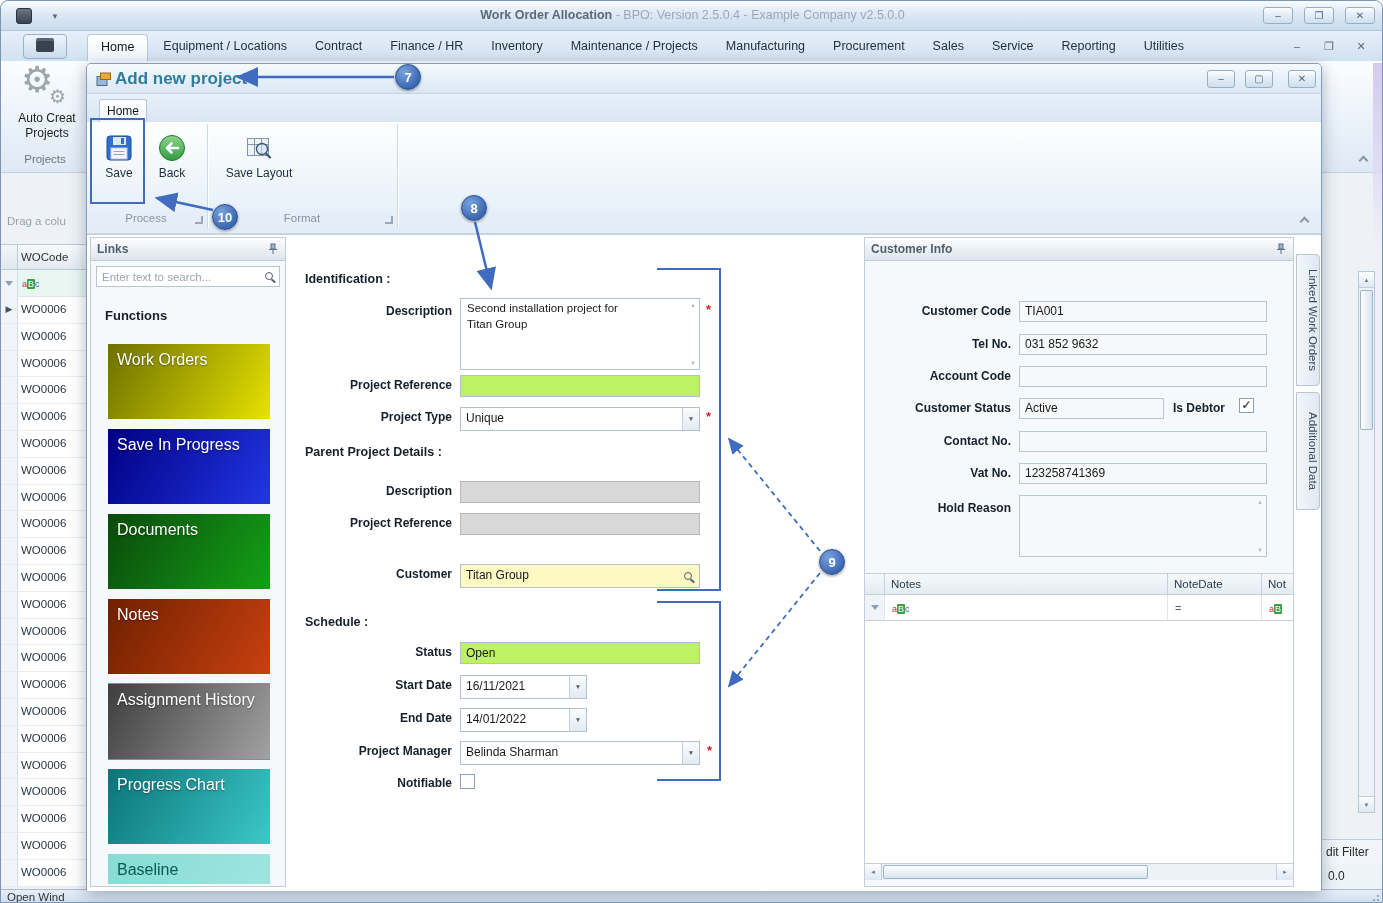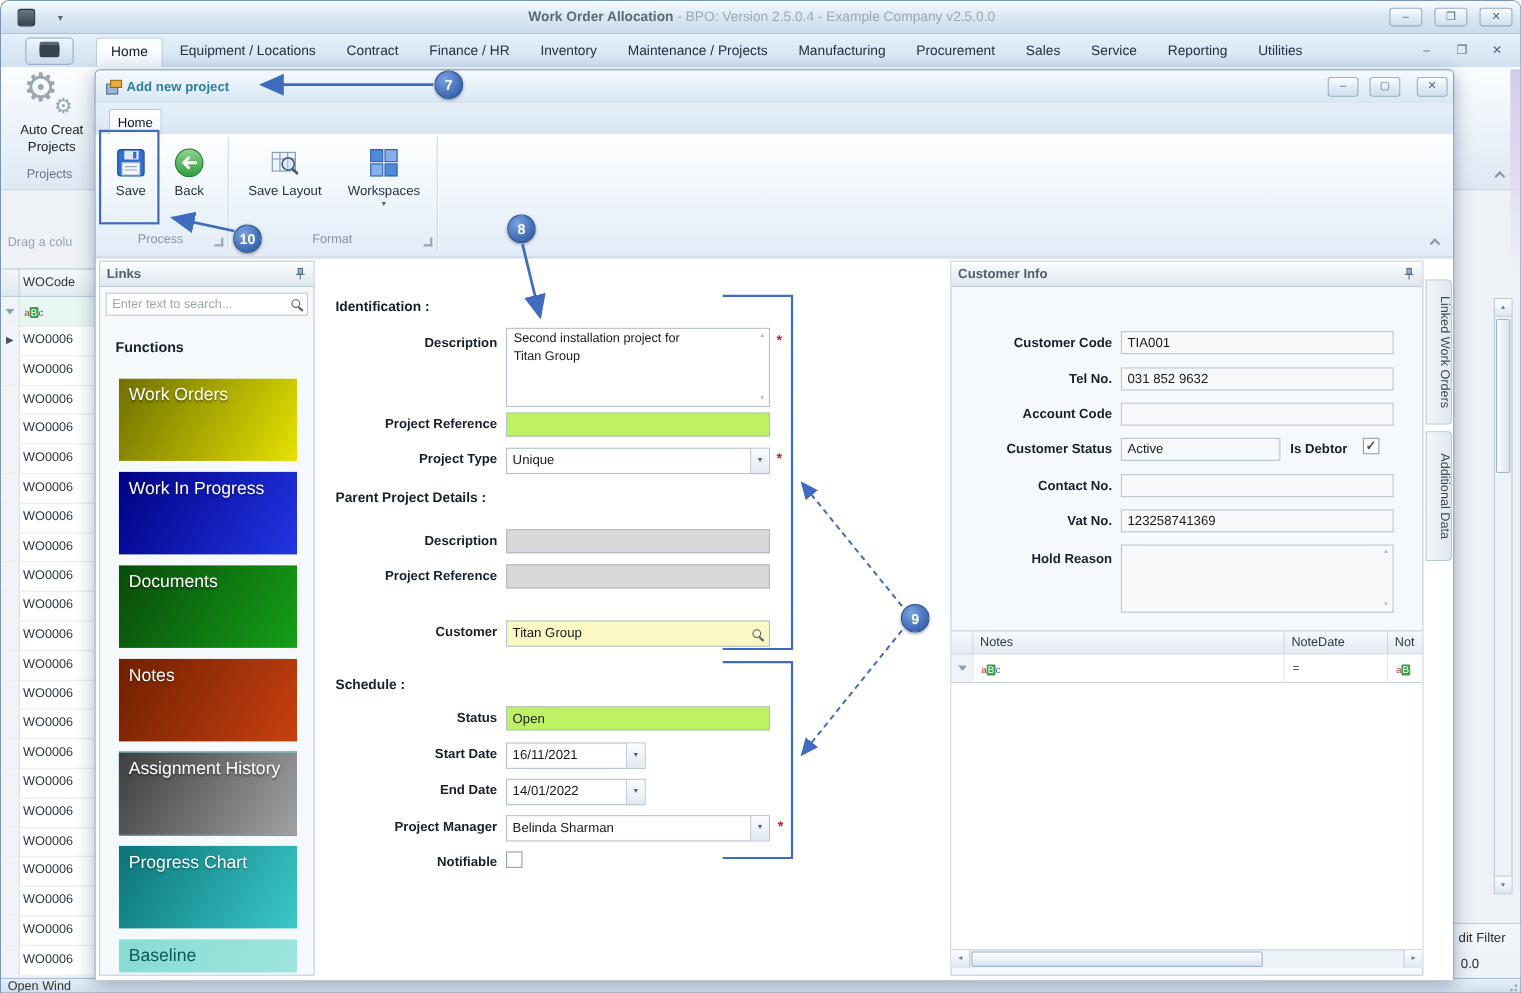--- a/index.html
+++ b/index.html
@@ -57,21 +57,21 @@
   .vs-btn{width:15px;height:16px;background:linear-gradient(#fdfeff,#dde8f2);border-bottom:1px solid #c3cedb;text-align:center;font-size:6px;color:#6a7a8a;line-height:16px}
   .vs-btn.bottom{position:absolute;bottom:0;border-top:1px solid #c3cedb;border-bottom:none}
   .vs-thumb{position:absolute;left:1px;top:18px;width:13px;height:140px;background:linear-gradient(90deg,#fdfeff,#d8e4f0);border:1px solid #9fb4ca;border-radius:2px}
   .purple-strip{left:1372px;top:62px;width:11px;height:186px;background:linear-gradient(180deg,#cfc2ea,#e2d9f3 55%,rgba(230,222,245,0));opacity:.85}
   .right-strip1{left:1321px;top:838px;width:62px;height:26px;background:#f2f6fa;border-top:1px solid #c0cddb;font-size:12px;color:#2a2a2a;line-height:24px}
   .right-strip2{left:1321px;top:864px;width:62px;height:24px;background:#eef3f8;font-size:12px;color:#2a2a2a;line-height:22px}
 
   
   .child{left:85px;top:62px;width:1236px;height:828px;background:#eef4fb;border:1px solid #7fa0c0;border-radius:5px 5px 0 0;box-shadow:0 4px 16px rgba(30,50,80,.35);z-index:10}
   .child-titlebar{left:0;top:0;width:1234px;height:30px;background:linear-gradient(#f5fafe,#d9e7f4);border-bottom:1px solid #c6d6e6;border-radius:4px 4px 0 0}
-  .child-title{position:absolute;left:28px;top:0;line-height:30px;font-weight:bold;font-size:12px;color:#2e7d9e}
+  .child-title{position:absolute;left:28px;top:0;line-height:30px;font-weight:bold;font-size:17px;color:#2e7d9e}
   .cwinbtn{height:18px;width:28px;border:1px solid #96aec6;border-radius:3px;background:linear-gradient(#fdfeff,#e3edf6 45%,#cfdfee);color:#4a668a;font-size:10px;text-align:center}
   .cwinbtn span{display:block;line-height:16px}
   .child-tabrow{left:0;top:30px;width:1234px;height:28px;background:linear-gradient(#e7f0f9,#d9e6f3)}
   .child-tab{position:absolute;left:12px;top:5px;width:48px;height:24px;background:linear-gradient(#ffffff,#f2f7fc);border:1px solid #b5c8da;border-bottom:none;border-radius:3px 3px 0 0;text-align:center;line-height:23px;font-size:12px;color:#101820}
   .child-ribbon{left:0;top:58px;width:1234px;height:112px;background:linear-gradient(180deg,#fefefe,#eef5fb 55%,#e2ecf7);border-bottom:1px solid #c9d7e5}
   .rbtn{position:absolute;top:6px;height:74px;display:flex;flex-direction:column;align-items:center;gap:3px;padding-top:5px;border-radius:3px}
   .rbtn-label{font-size:12px;color:#1e2e3e;white-space:nowrap}
   .rsep{position:absolute;top:2px;width:1px;height:104px;background:#cdd9e5;box-shadow:1px 0 0 #ffffff}
   .rgroup-lab{position:absolute;top:90px;height:18px;text-align:center;color:#8694a2;font-size:11.5px}
   .launcher{position:absolute;width:8px;height:8px;border-right:2px solid #9aa8b6;border-bottom:2px solid #9aa8b6}
@@ -389,30 +389,20 @@
         <svg width="30" height="30" viewBox="0 0 30 30">
           <rect x="3.5" y="5.5" width="21" height="17" fill="#eef3f8" stroke="#7e96ae"></rect>
           <line x1="3.5" y1="11.5" x2="24.5" y2="11.5" stroke="#7e96ae"></line>
           <line x1="10.5" y1="5.5" x2="10.5" y2="22.5" stroke="#7e96ae"></line>
           <line x1="17.5" y1="5.5" x2="17.5" y2="22.5" stroke="#7e96ae"></line>
           <circle cx="18" cy="16" r="5.5" fill="rgba(205,225,245,.55)" stroke="#3f5a75" stroke-width="1.4"></circle>
           <line x1="22" y1="20.5" x2="26" y2="24.5" stroke="#3f5a75" stroke-width="2.4" stroke-linecap="round"></line>
         </svg>
         <span class="rbtn-label">Save Layout</span>
       </div>
-      <div class="rbtn" style="left:222px;width:80px">
-        <svg width="30" height="30" viewBox="0 0 30 30">
-          <rect x="3" y="3" width="11" height="11" fill="#4f89da" stroke="#2c5ba8"></rect>
-          <rect x="16" y="3" width="11" height="11" fill="#83b0ea" stroke="#2c5ba8"></rect>
-          <rect x="3" y="16" width="11" height="11" fill="#83b0ea" stroke="#2c5ba8"></rect>
-          <rect x="16" y="16" width="11" height="11" fill="#4f89da" stroke="#2c5ba8"></rect>
-        </svg>
-        <span class="rbtn-label">Workspaces</span>
-        <span class="caret-sm">▼</span>
-      </div>
       <div class="rsep" style="left:310px"></div>
       <div class="rgroup-lab" style="left:0;width:118px">Process</div>
       <span class="launcher" style="left:108px;top:94px"></span>
       <div class="rgroup-lab" style="left:122px;width:186px">Format</div>
       <span class="launcher" style="left:298px;top:94px"></span>
       <span class="abs chev-up" style="left:1214px;top:96px"></span>
     </div>
 
     <div class="abs child-body"></div>
 
@@ -428,21 +418,21 @@
       <input class="search-input" type="text" placeholder="Enter text to search..." style="">
       <span class="mag" style="right:12px;top:34px"></span>
       <div class="fn-title">Functions</div>
       <div class="tiles">
 
           <div class="tile" style="--c1: #6e7000; --c2: #e6e200;">
             <span class="tile-label">Work Orders</span>
           </div>
 
           <div class="tile" style="--c1: #000082; --c2: #2236e4;">
-            <span class="tile-label">Work In Progress</span>
+            <span class="tile-label">Save In Progress</span>
           </div>
 
           <div class="tile" style="--c1: #0a4a0c; --c2: #14a016;">
             <span class="tile-label">Documents</span>
           </div>
 
           <div class="tile" style="--c1: #702000; --c2: #c84010;">
             <span class="tile-label">Notes</span>
           </div>
 

